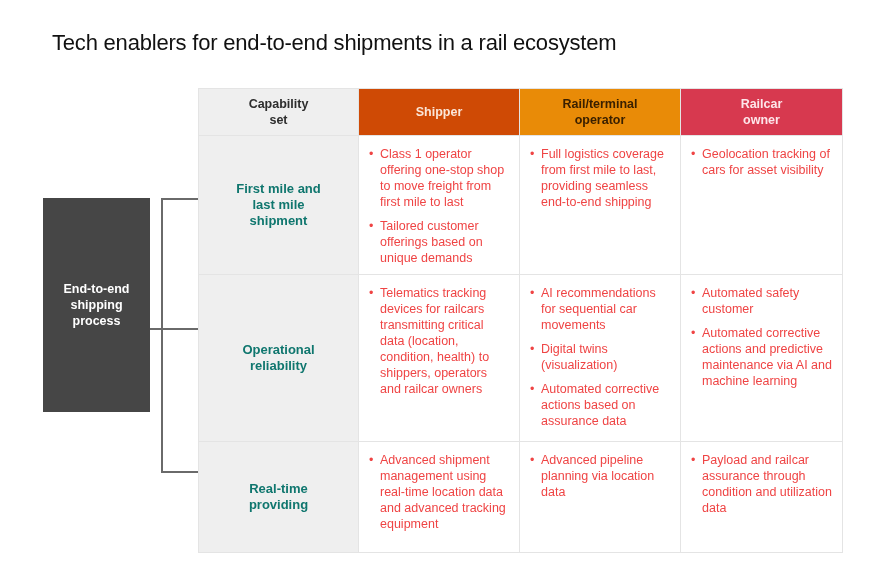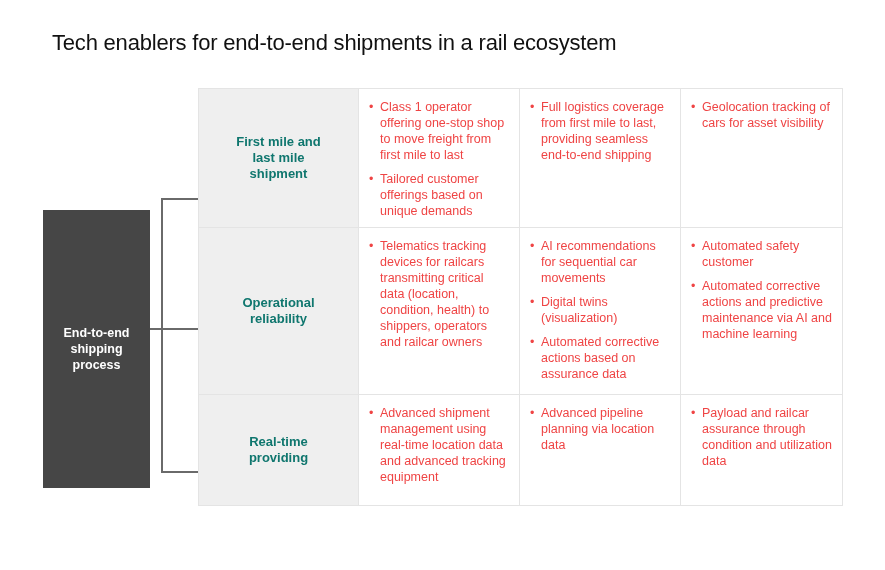--- a/index.html
+++ b/index.html
@@ -1,19 +1,19 @@
 <!DOCTYPE html>
 <html><head>
 <meta charset="utf-8">
 <style>
   html, body { margin: 0; padding: 0; background: #ffffff; }
   body { width: 885px; height: 570px; position: relative; overflow: hidden;
          font-family: "Liberation Sans", sans-serif; color: #2d2d2d; }
   .title { position: absolute; left: 36px; top: 30px; font-size: 22px; color: #111; letter-spacing: -0.2px; margin-left: 16px; }
-  .process-box { position: absolute; left: 43px; top: 210px; width: 107px; height: 278px; background: #464646;
+  .process-box { position: absolute; left: 43px; top: 198px; width: 107px; height: 214px; background: #464646;
                  display: flex; align-items: center; justify-content: center; text-align: center;
                  color: #fff; font-weight: bold; font-size: 12.5px; line-height: 16px; }
   .bracket-v { position: absolute; left: 161px; top: 198px; width: 1.5px; height: 274px; background: #6a6a6a; }
   .bracket-h { position: absolute; height: 1.5px; background: #6a6a6a; }
   table.grid { position: absolute; left: 198px; top: 88px; border-collapse: collapse; table-layout: fixed; }
   table.grid td, table.grid th { border: 1.5px solid #e4e4e4; padding: 0; vertical-align: top; }
   th { height: 46px; font-size: 12.5px; line-height: 16px; font-weight: bold; text-align: center; vertical-align: middle !important; }
   th.cap { background: #efefef; color: #2d2d2d; }
   td.cap { background: #efefef; text-align: center; vertical-align: middle !important; font-weight: bold; font-size: 13px; line-height: 16px; color: #0f766e; }
   td.cell { background: #fff; font-size: 12.5px; line-height: 16px; color: #ef4444; }
@@ -36,20 +36,26 @@
 <div class="bracket-h" style="left:161px; top:471px; width:37px;"></div>
 
 <table class="grid">
   <colgroup>
     <col style="width:160px">
       <col style="width:161px">
       <col style="width:161px">
       <col style="width:162px">
   </colgroup>
   <tbody>
+      <tr>
+    <th class="cap"><span style="display:inline-block;width:70px;">Capability set</span></th>
+    <th style="background:#cf4a05;color:#fbe6d8;"><span>Shipper</span></th>
+    <th style="background:#e98b07;color:#3a2000;"><span style="display:inline-block;width:90px;">Rail/terminal operator</span></th>
+    <th style="background:#d7394f;color:#fde6ea;"><span style="display:inline-block;width:60px;">Railcar owner</span></th>
+  </tr>
 
   <tr style="height:139px;">
     <td class="cap"><span style="display:inline-block;width:90px;">First mile and last mile shipment</span></td>
     <td class="cell">
           <ul>
       <li>Class 1 operator offering one-stop shop to move freight from first mile to last</li>
       <li>Tailored customer offerings based on unique demands</li>
     </ul>
         </td>
     <td class="cell">

